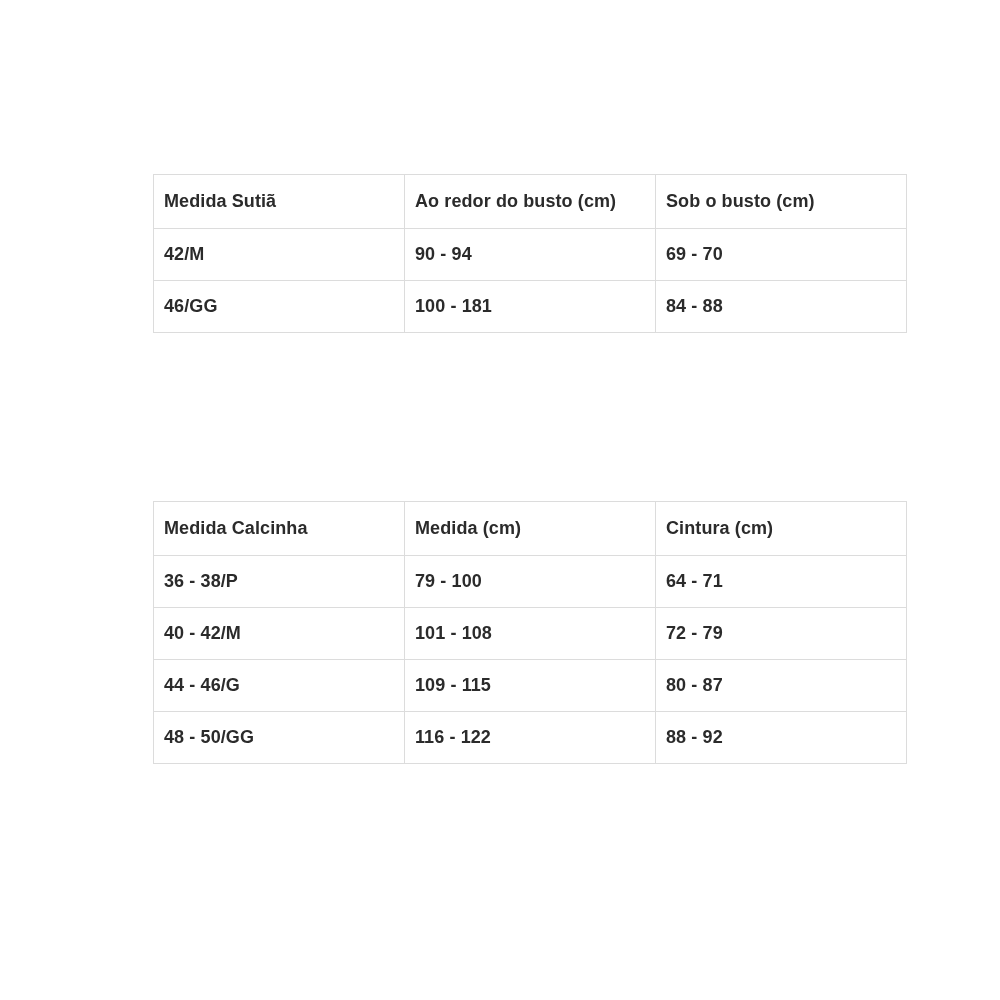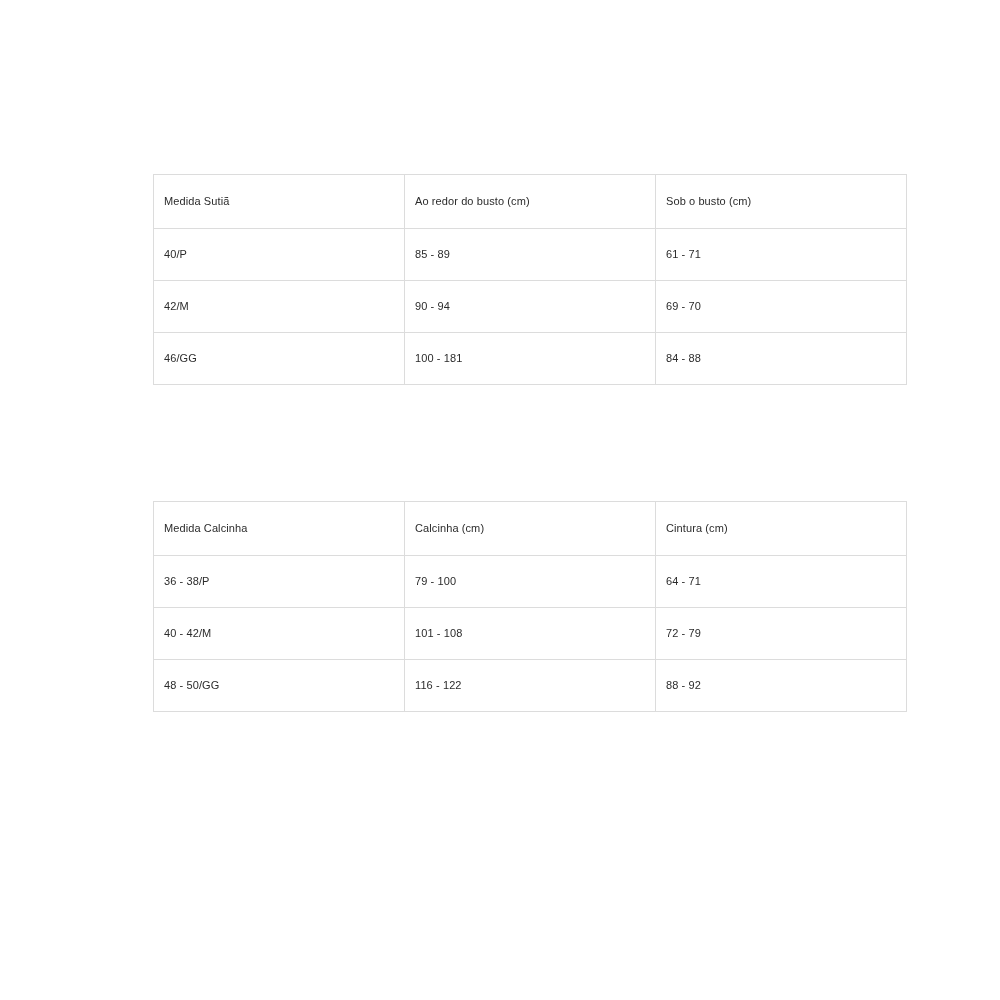--- a/index.html
+++ b/index.html
@@ -36,25 +36,25 @@
   }
   #table-panty {
     left: 153px;
     top: 501px;
     width: 720px;
   }
   .size-table td {
     border: 1px solid #dcdcdc;
     padding: 0 0 0 10px;
     height: 51px;
-    font-size: 11px;
+    font-size: 18px;
     line-height: 1.3;
     color: #2b2b2b;
     vertical-align: middle;
-    font-weight: 400;
+    font-weight: 700;
     letter-spacing: 0.1px;
   }
   .size-table tr.header-row td {
     height: 53px;
   }
   .col-a { width: 240px; }
   .col-b { width: 240px; }
   .col-c { width: 240px; }
 </style>
 </head>
@@ -63,55 +63,55 @@
 <div class="page">
 
   <table class="size-table" id="table-bra">
     <tbody>
       <tr class="header-row">
         <td class="col-a">Medida  Sutiã</td>
         <td class="col-b">Ao redor do busto (cm)</td>
         <td class="col-c">Sob o busto (cm)</td>
       </tr>
       <tr>
-        <td class="col-a">40/P</td>
-        <td class="col-b">85 - 89</td>
-        <td class="col-c">61 - 71</td>
-      </tr>
-      <tr>
         <td class="col-a">42/M</td>
         <td class="col-b">90 - 94</td>
         <td class="col-c">69 - 70</td>
       </tr>
       <tr>
         <td class="col-a">46/GG</td>
         <td class="col-b">100 - 181</td>
         <td class="col-c">84 - 88</td>
       </tr>
     </tbody>
   </table>
 
   <table class="size-table" id="table-panty">
     <tbody>
       <tr class="header-row">
         <td class="col-a">Medida Calcinha</td>
-        <td class="col-b">Calcinha (cm)</td>
+        <td class="col-b">Medida (cm)</td>
         <td class="col-c">Cintura (cm)</td>
       </tr>
       <tr>
         <td class="col-a">36 - 38/P</td>
         <td class="col-b">79 - 100</td>
         <td class="col-c">64 - 71</td>
       </tr>
       <tr>
         <td class="col-a">40 - 42/M</td>
         <td class="col-b">101 - 108</td>
         <td class="col-c">72 - 79</td>
       </tr>
       <tr>
+        <td class="col-a">44 - 46/G</td>
+        <td class="col-b">109 - 115</td>
+        <td class="col-c">80 - 87</td>
+      </tr>
+      <tr>
         <td class="col-a">48 - 50/GG</td>
         <td class="col-b">116 - 122</td>
         <td class="col-c">88 - 92</td>
       </tr>
     </tbody>
   </table>
 
 </div>
 
 </body></html>

